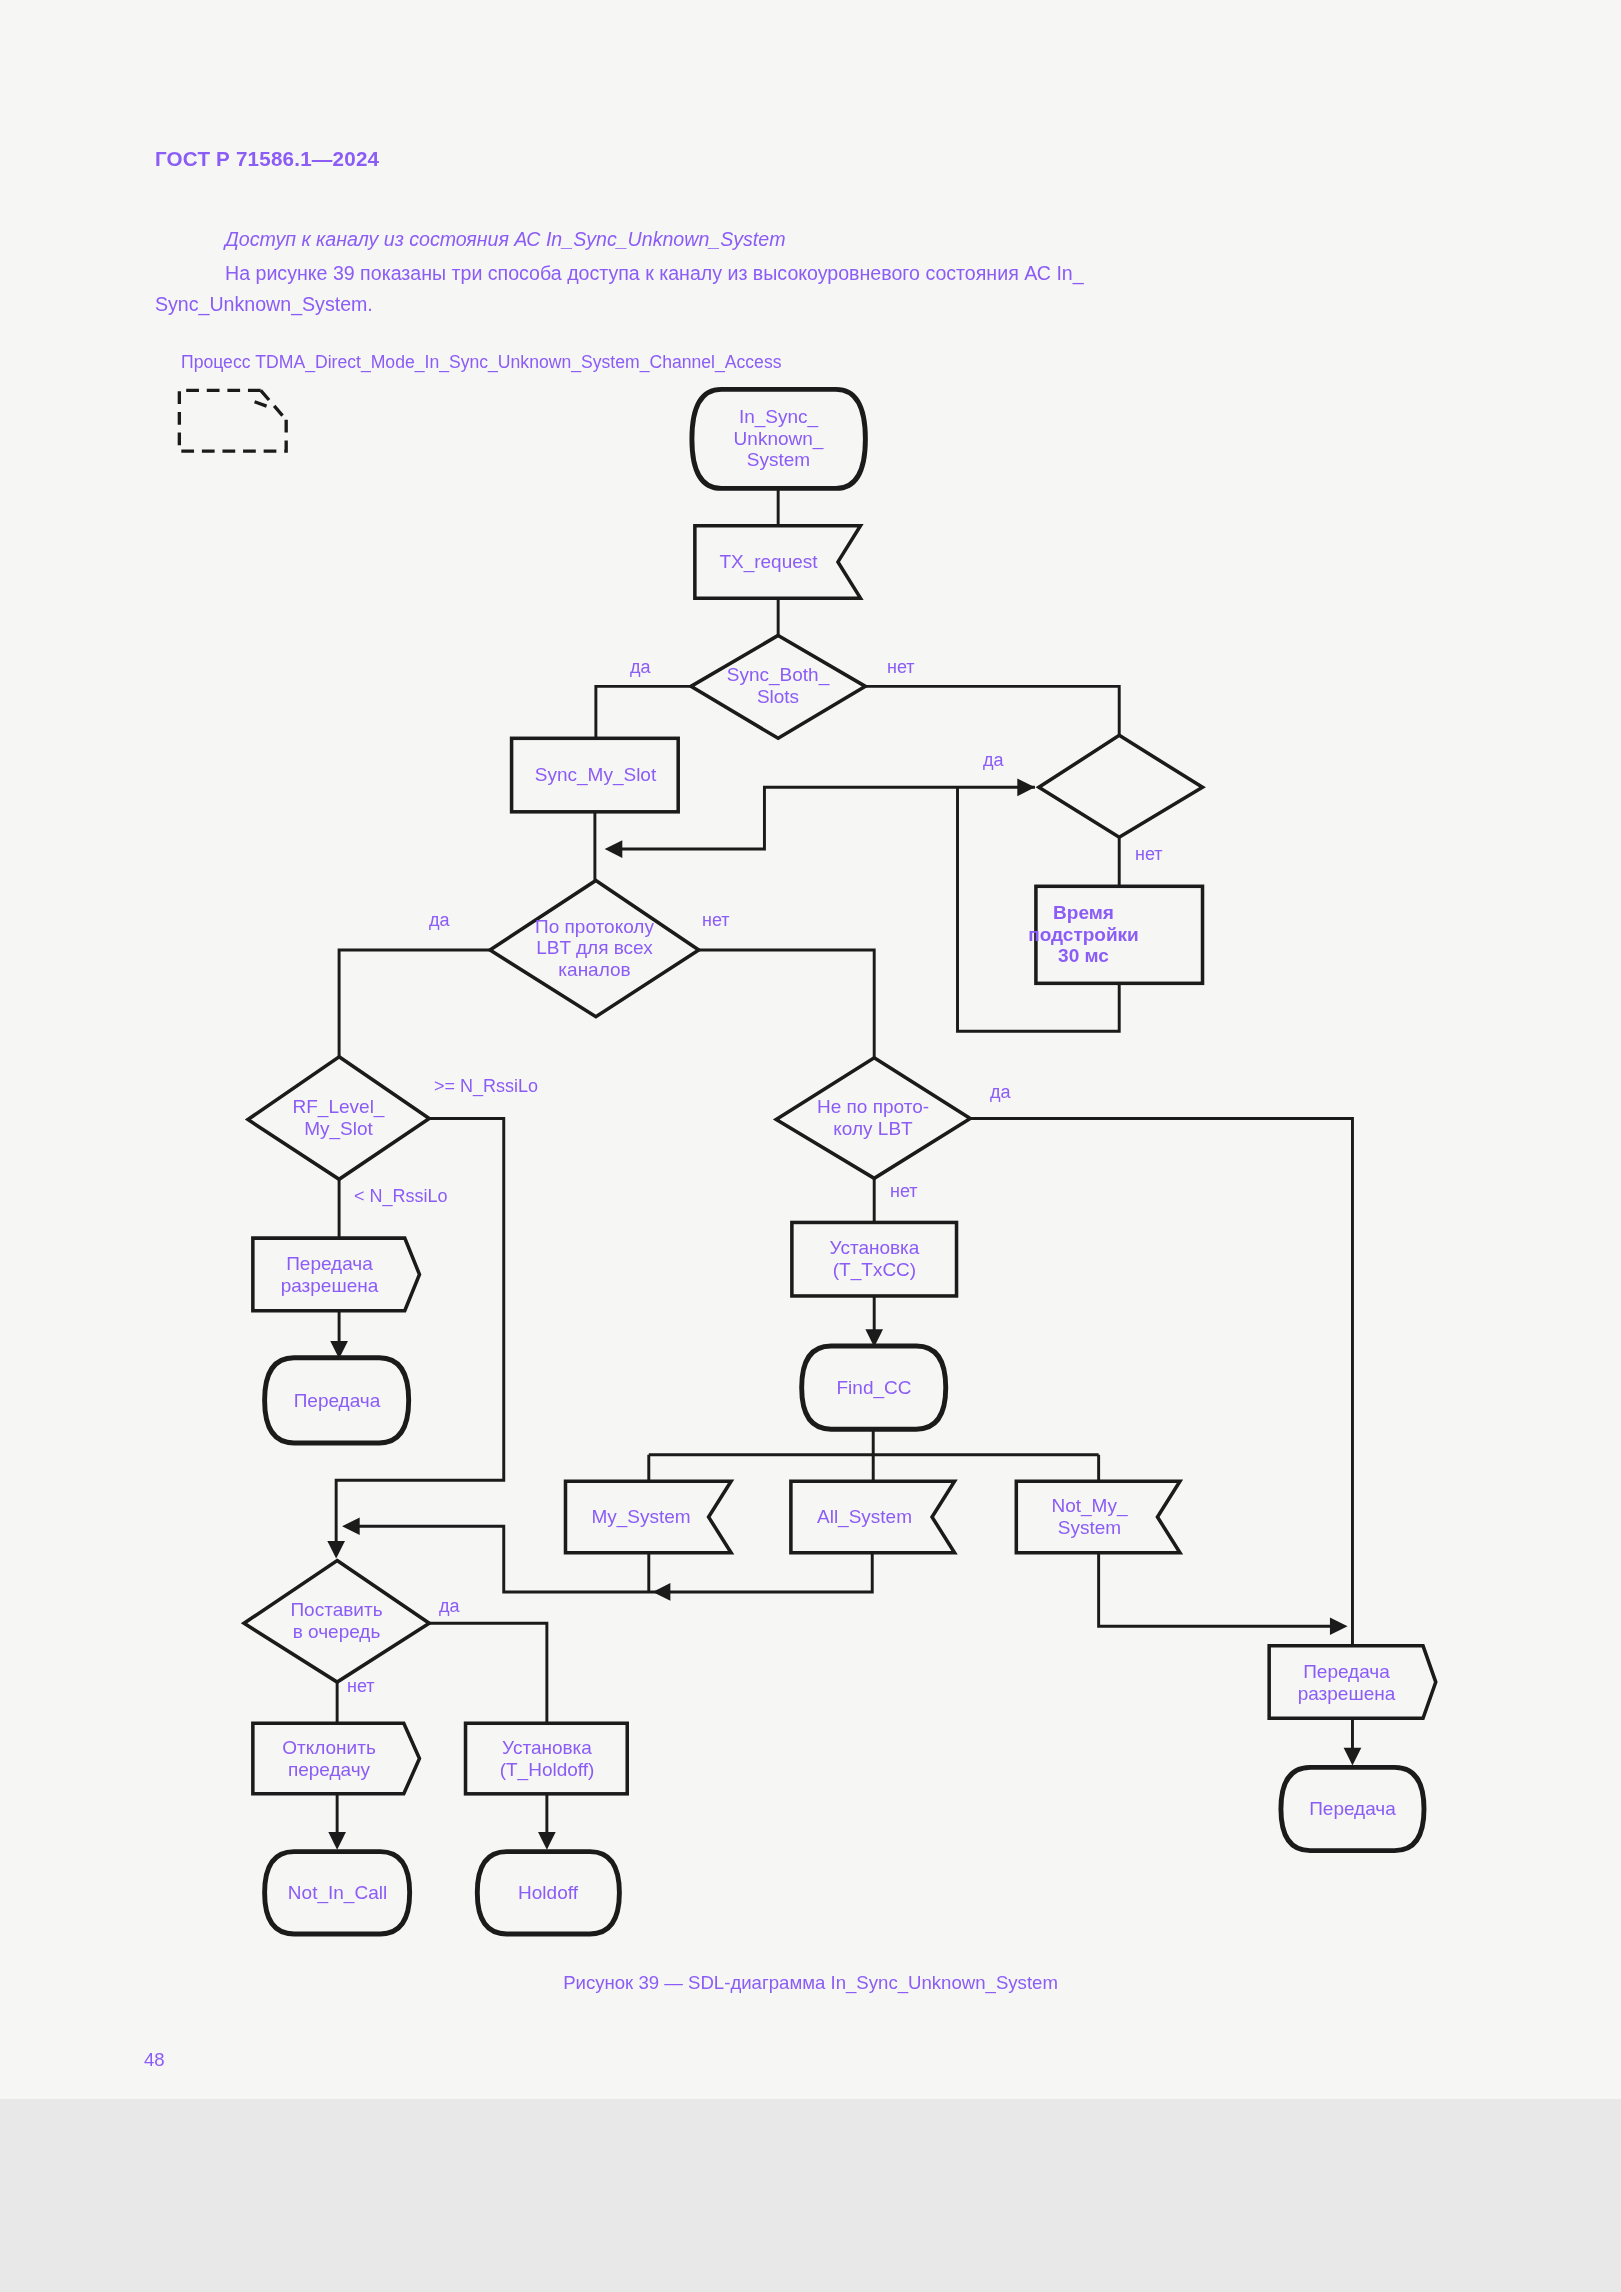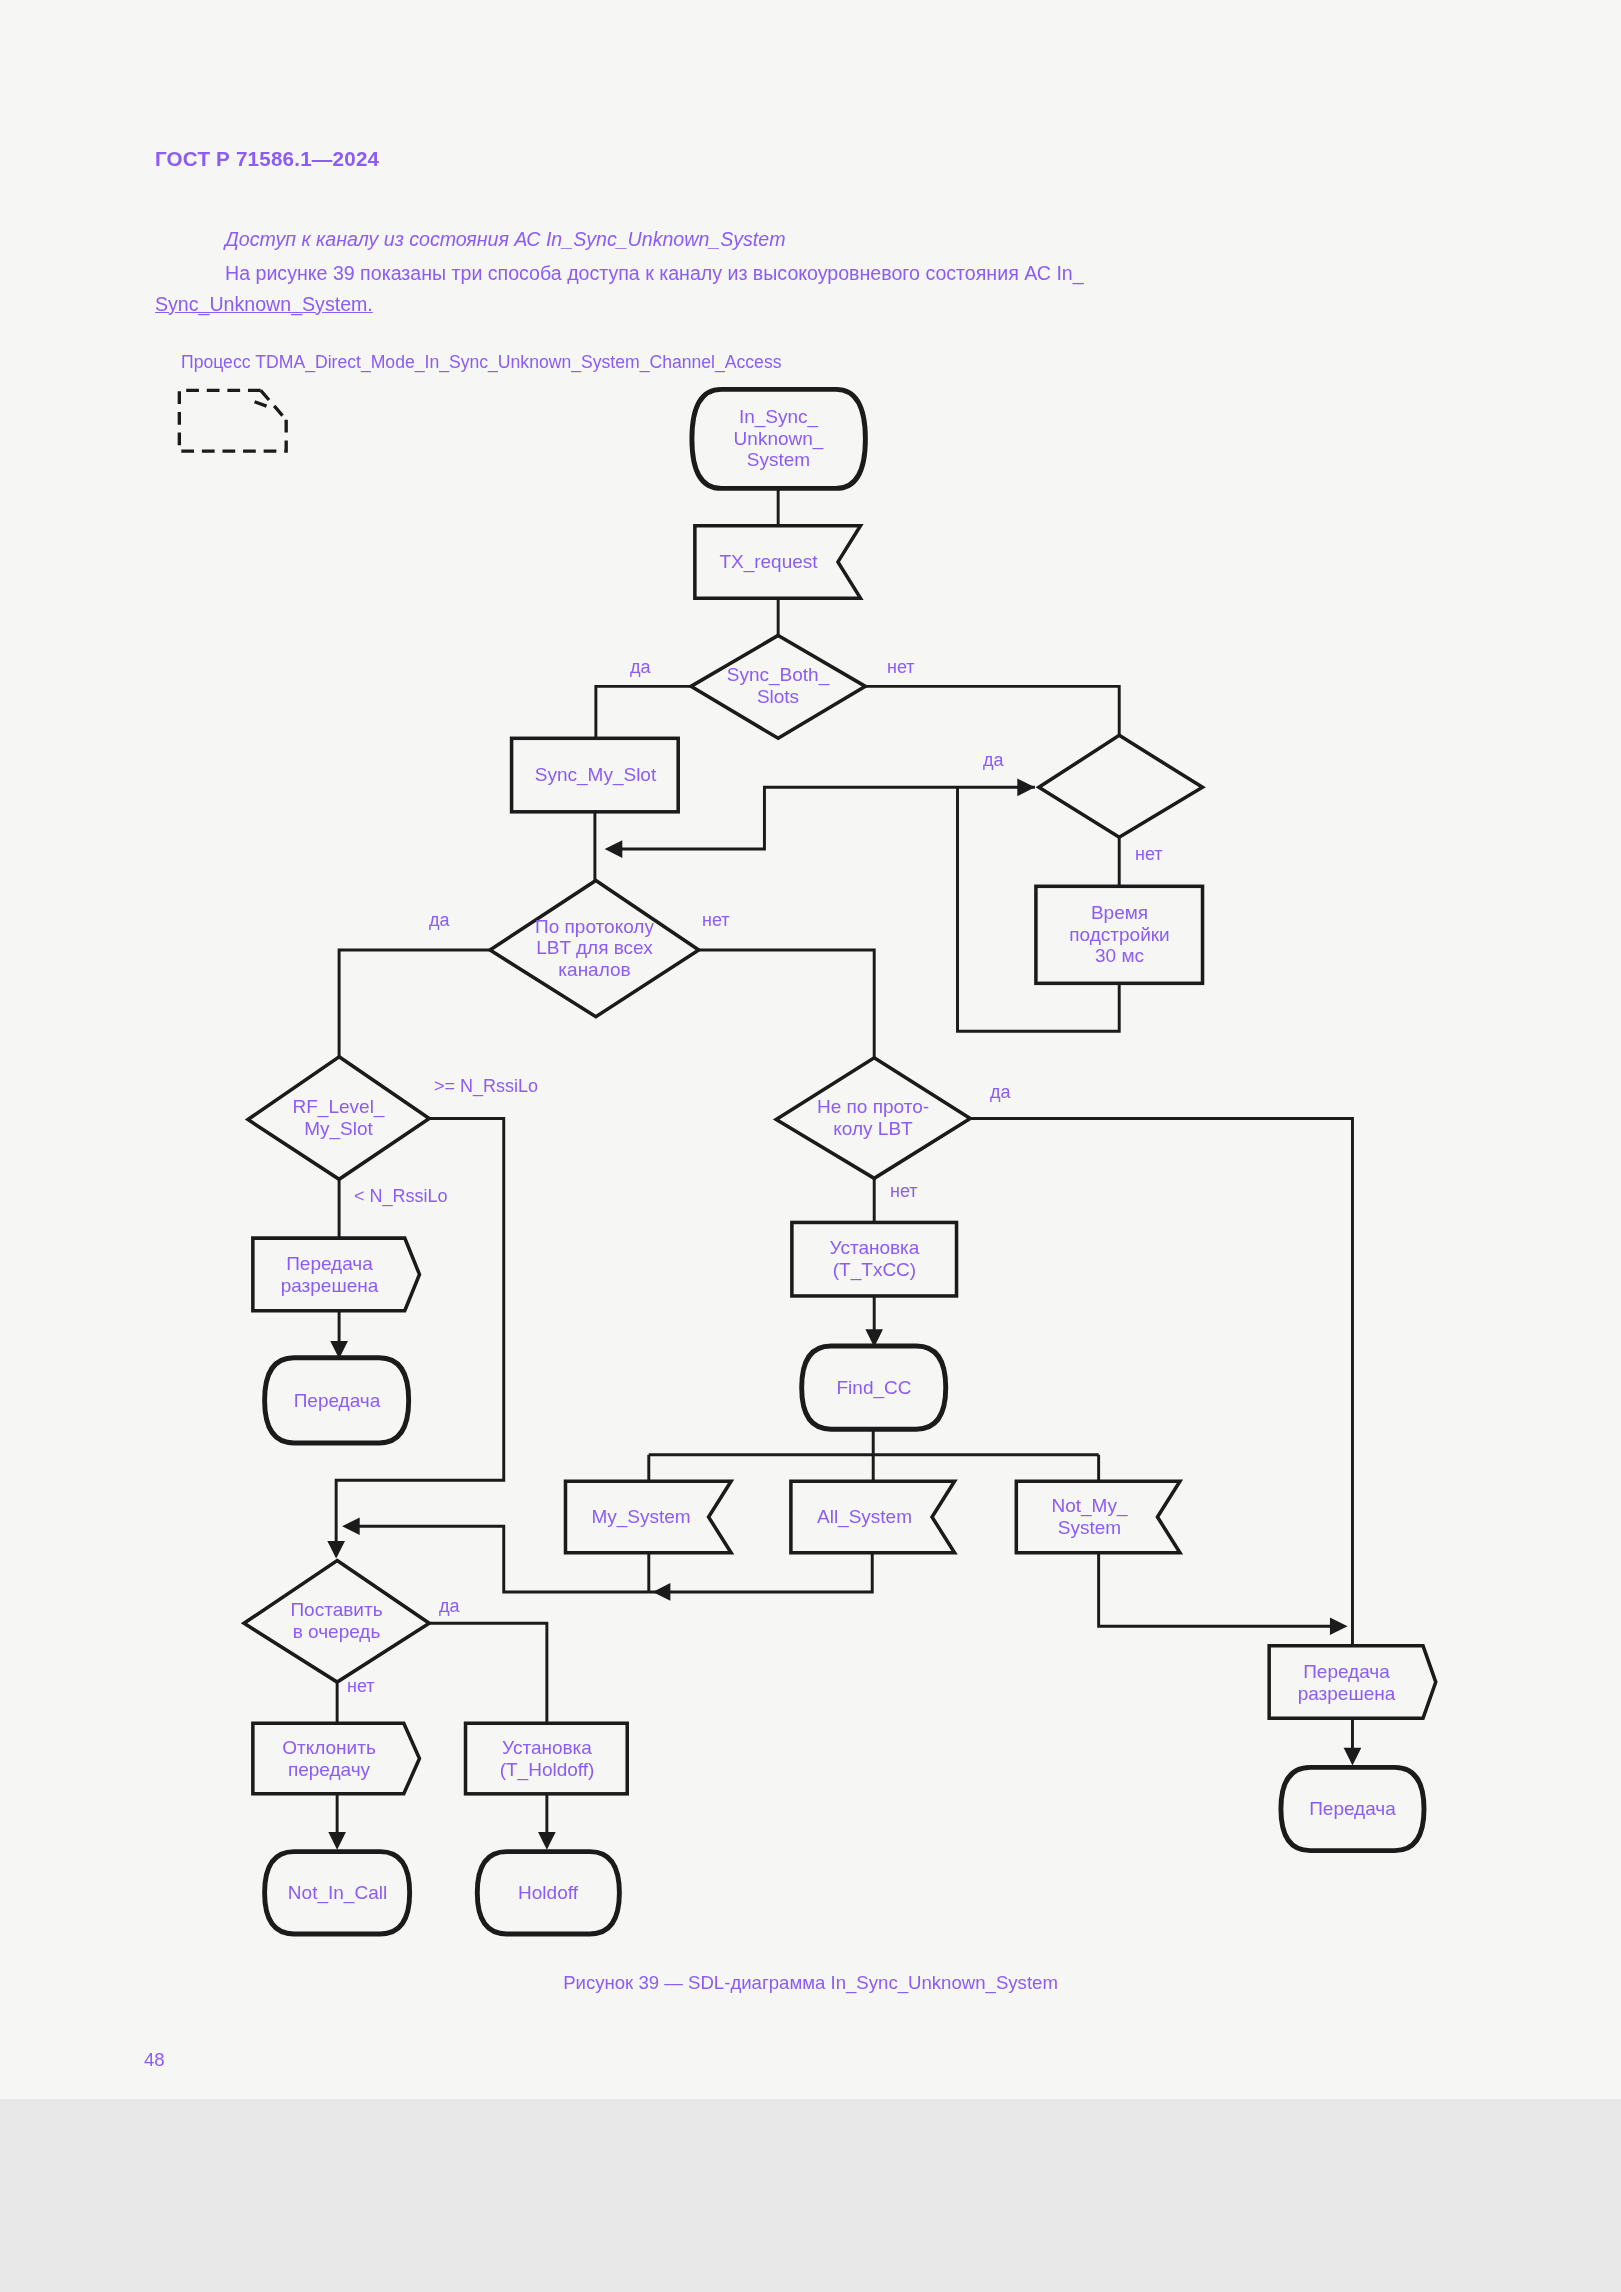--- a/index.html
+++ b/index.html
@@ -5,21 +5,21 @@
   html,body{margin:0;padding:0;background:#e8e8e8;}
   #page{
     position:relative;width:1621px;height:2099px;background:#f6f6f5;
     font-family:"Liberation Sans", sans-serif;color:#8b5cf6;overflow:hidden;
   }
   .abs{position:absolute;}
   #doc-header{left:155px;top:147px;font-size:20.6px;font-weight:bold;letter-spacing:0.2px;}
   #heading-italic{left:225px;top:228px;font-size:19.6px;font-style:italic;}
   .para-line{font-size:19.6px;}
   #para-1{left:225px;top:262px;}
-  #para-2{left:155px;top:293px;text-decoration:underline;}
+  #para-2{left:155px;top:293px;}
   #process-label{left:181px;top:352px;font-size:17.6px;}
   #figure-caption{left:0;right:0;top:1972px;text-align:center;font-size:18.6px;}
   #page-number{left:144px;top:2049px;font-size:18.6px;}
   svg{position:absolute;left:0;top:0;}
   .node-label{
     position:absolute;display:flex;align-items:center;justify-content:center;
     text-align:center;white-space:pre-line;font-size:19px;line-height:21.6px;
   }
   .edge-label{position:absolute;font-size:18px;white-space:nowrap;}
   .shape{fill:#f6f6f5;stroke:#1b1b1b;stroke-width:3.6px;}
@@ -116,21 +116,21 @@
     <path class="state" d="M 1337 1803 L 1423 1803 Q 1453 1803 1453 1845.5 Q 1453 1888 1423 1888 L 1337 1888 Q 1307 1888 1307 1845.5 Q 1307 1803 1337 1803 Z"></path>
   </svg>
 
   <div class="node-label" style="left:692px;top:389px;width:173px;height:99px;">In_Sync_
 Unknown_
 System</div>
   <div class="node-label" style="left:695px;top:525px;width:147px;height:73px;">TX_request</div>
   <div class="node-label" style="left:691px;top:637px;width:174px;height:98px;">Sync_Both_
 Slots</div>
   <div class="node-label" style="left:512px;top:738px;width:167px;height:74px;">Sync_My_Slot</div>
-  <div class="node-label" style="left:1036px;top:886px;width:167px;height:97px;">Время
+  <div class="node-label" style="left:1000px;top:886px;width:167px;height:97px;font-weight:bold;">Время
 подстройки
 30 мс</div>
   <div class="node-label" style="left:490px;top:882px;width:209px;height:132px;">По протоколу
 LBT для всех
 каналов</div>
   <div class="node-label" style="left:248px;top:1059px;width:181px;height:118px;">RF_Level_
 My_Slot</div>
   <div class="node-label" style="left:253px;top:1238px;width:153px;height:73px;">Передача
 разрешена</div>
   <div class="node-label" style="left:265px;top:1358px;width:144px;height:85px;">Передача</div>

